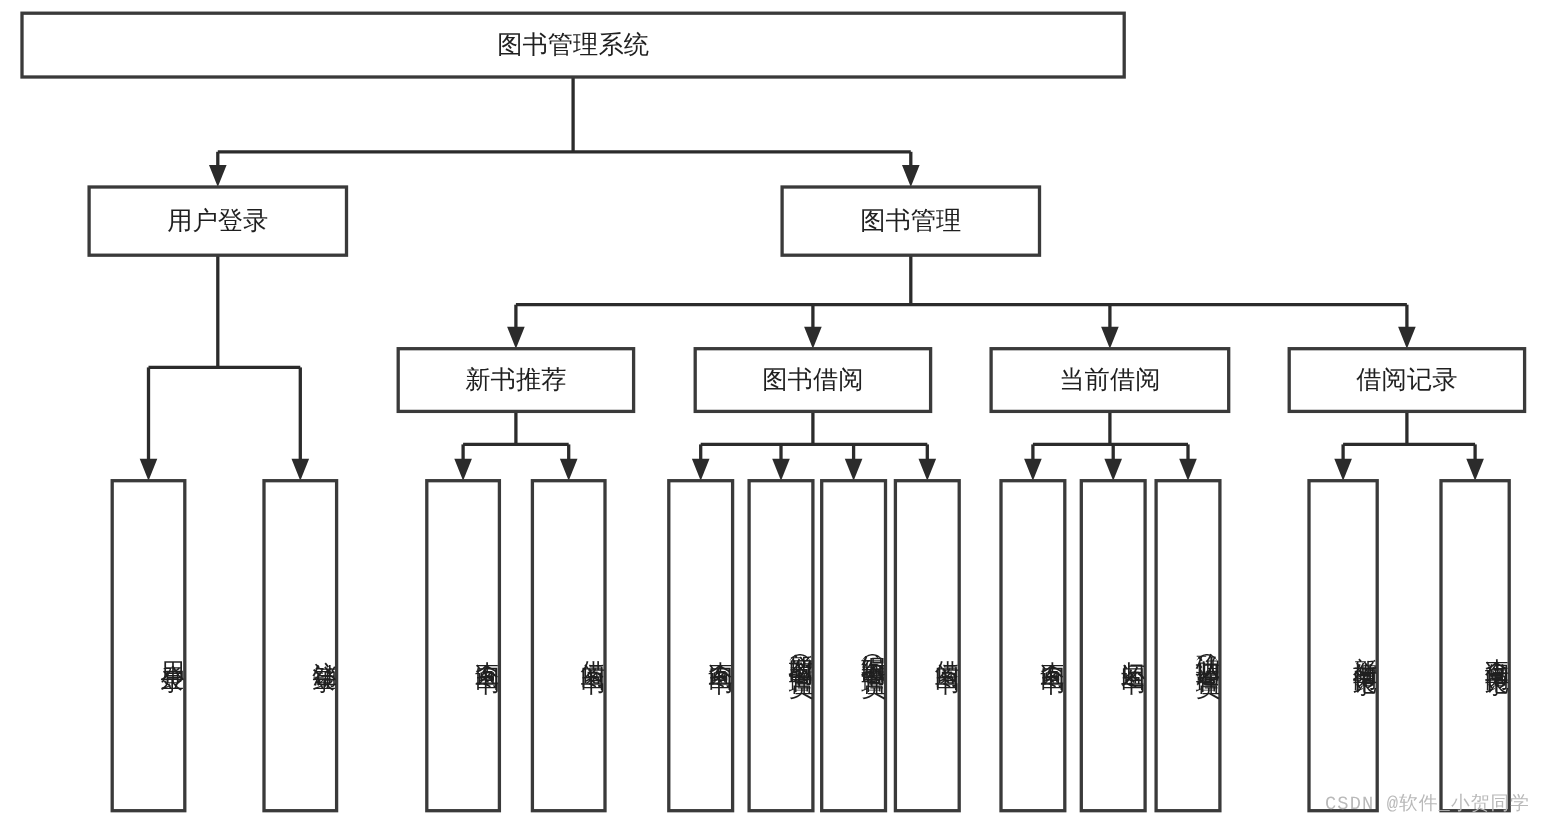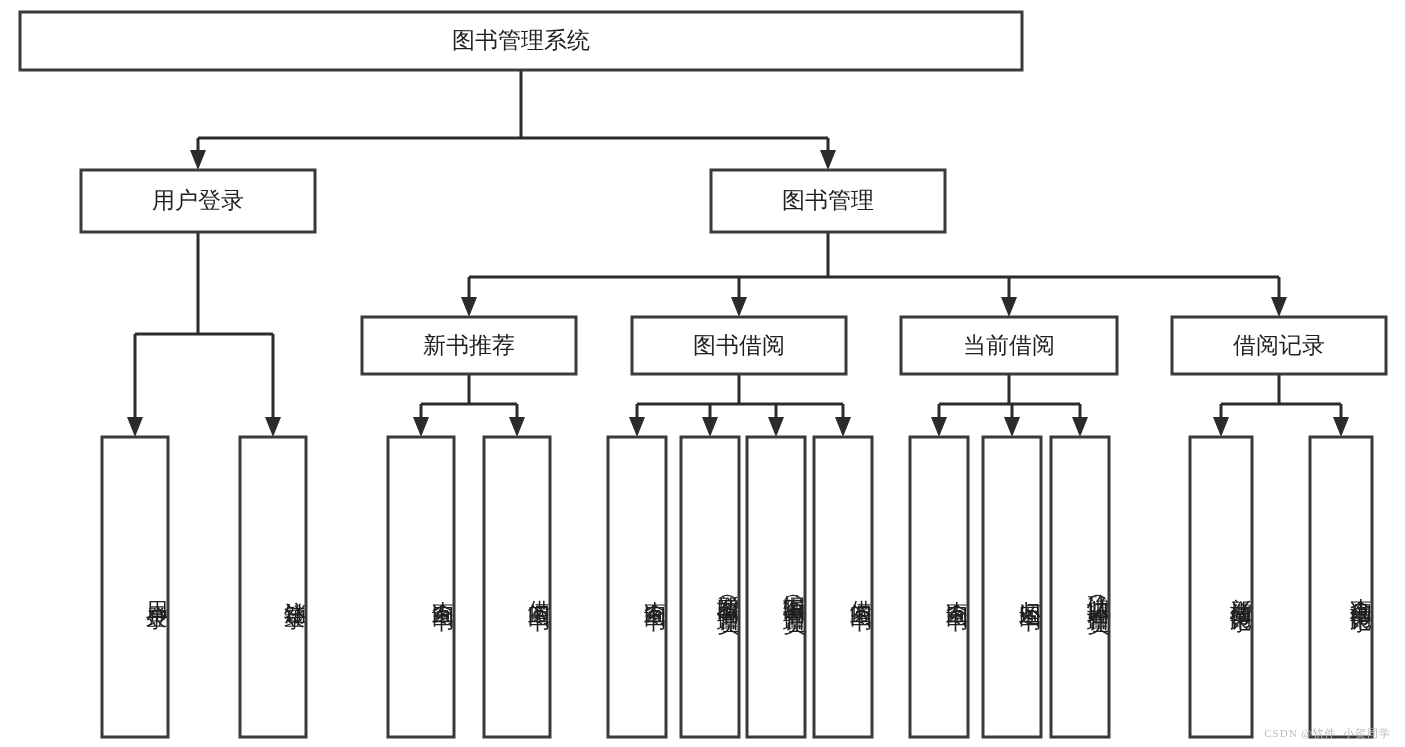--- a/index.html
+++ b/index.html
@@ -62,23 +62,23 @@
     line-height: 1;
     color: #1f1f1f;
     font-family: "Liberation Sans", "DejaVu Sans", sans-serif;
     white-space: nowrap;
     pointer-events: none;
   }
   #watermark {
     position: absolute;
     right: 14px;
     bottom: 6px;
-    font-size: 11px;
+    font-size: 17px;
     color: #b9b9b9;
-    font-family: Liberation Serif, serif;
+    font-family: Liberation Mono, monospace;
     letter-spacing: 1px;
     white-space: nowrap;
   }
 </style>
 </head>
 <body>
 
 <div id="diagram-root">
   <svg id="tree-svg" viewBox="0 0 1405 747" xmlns="http://www.w3.org/2000/svg">
     <g id="connector-layer">

